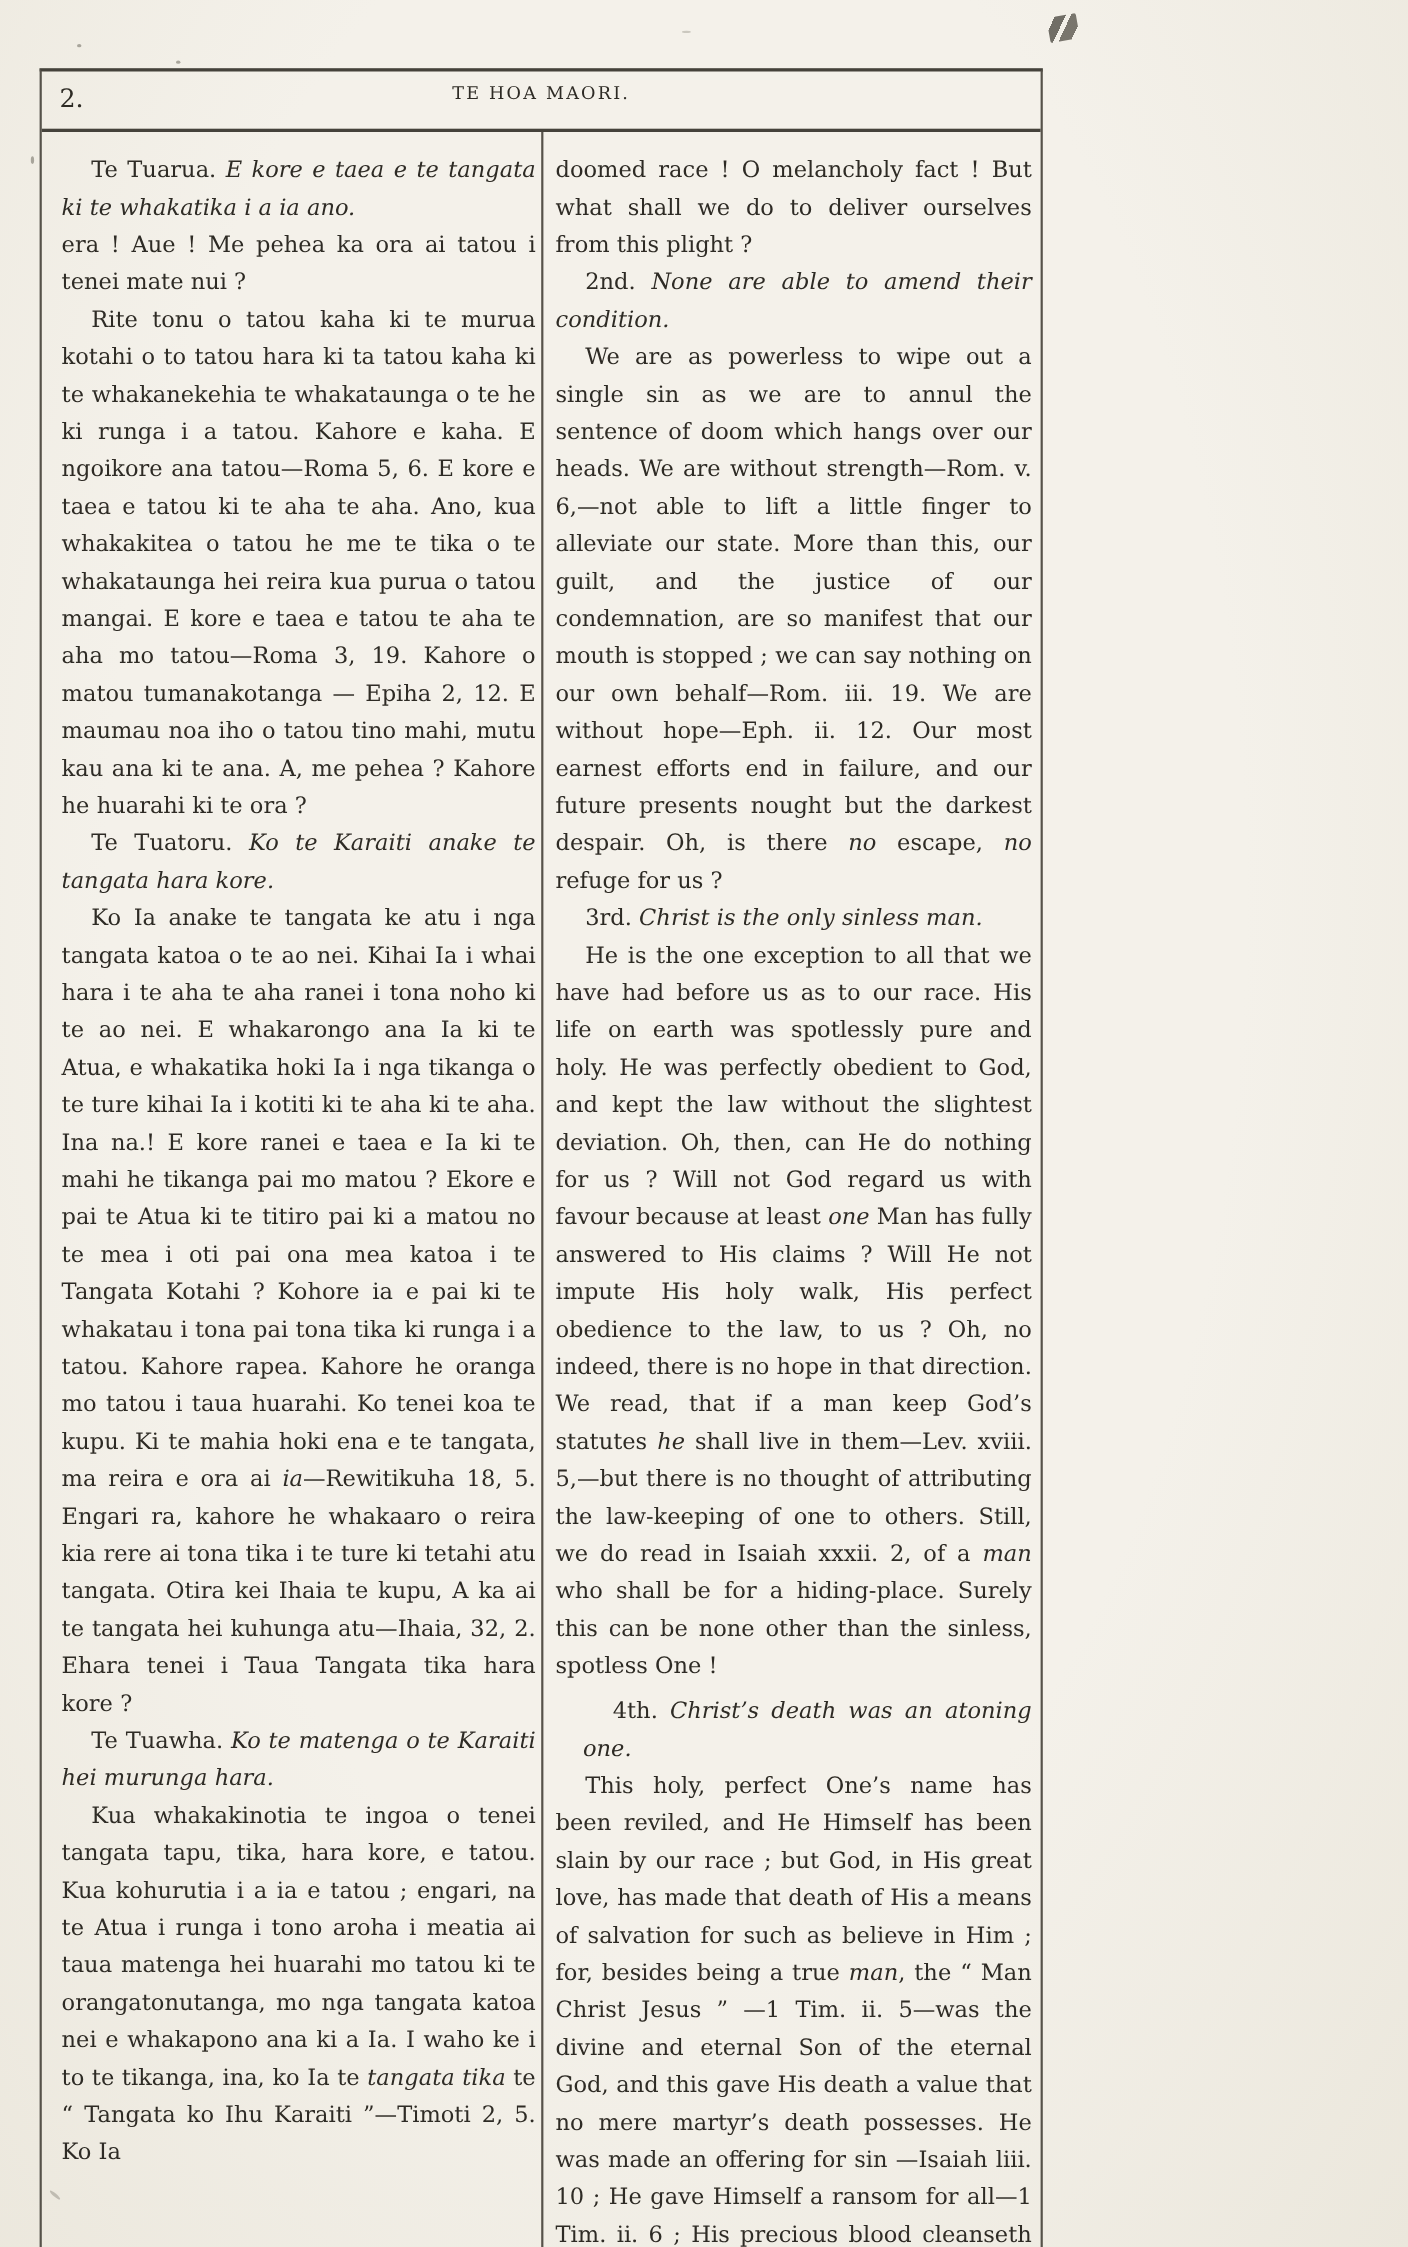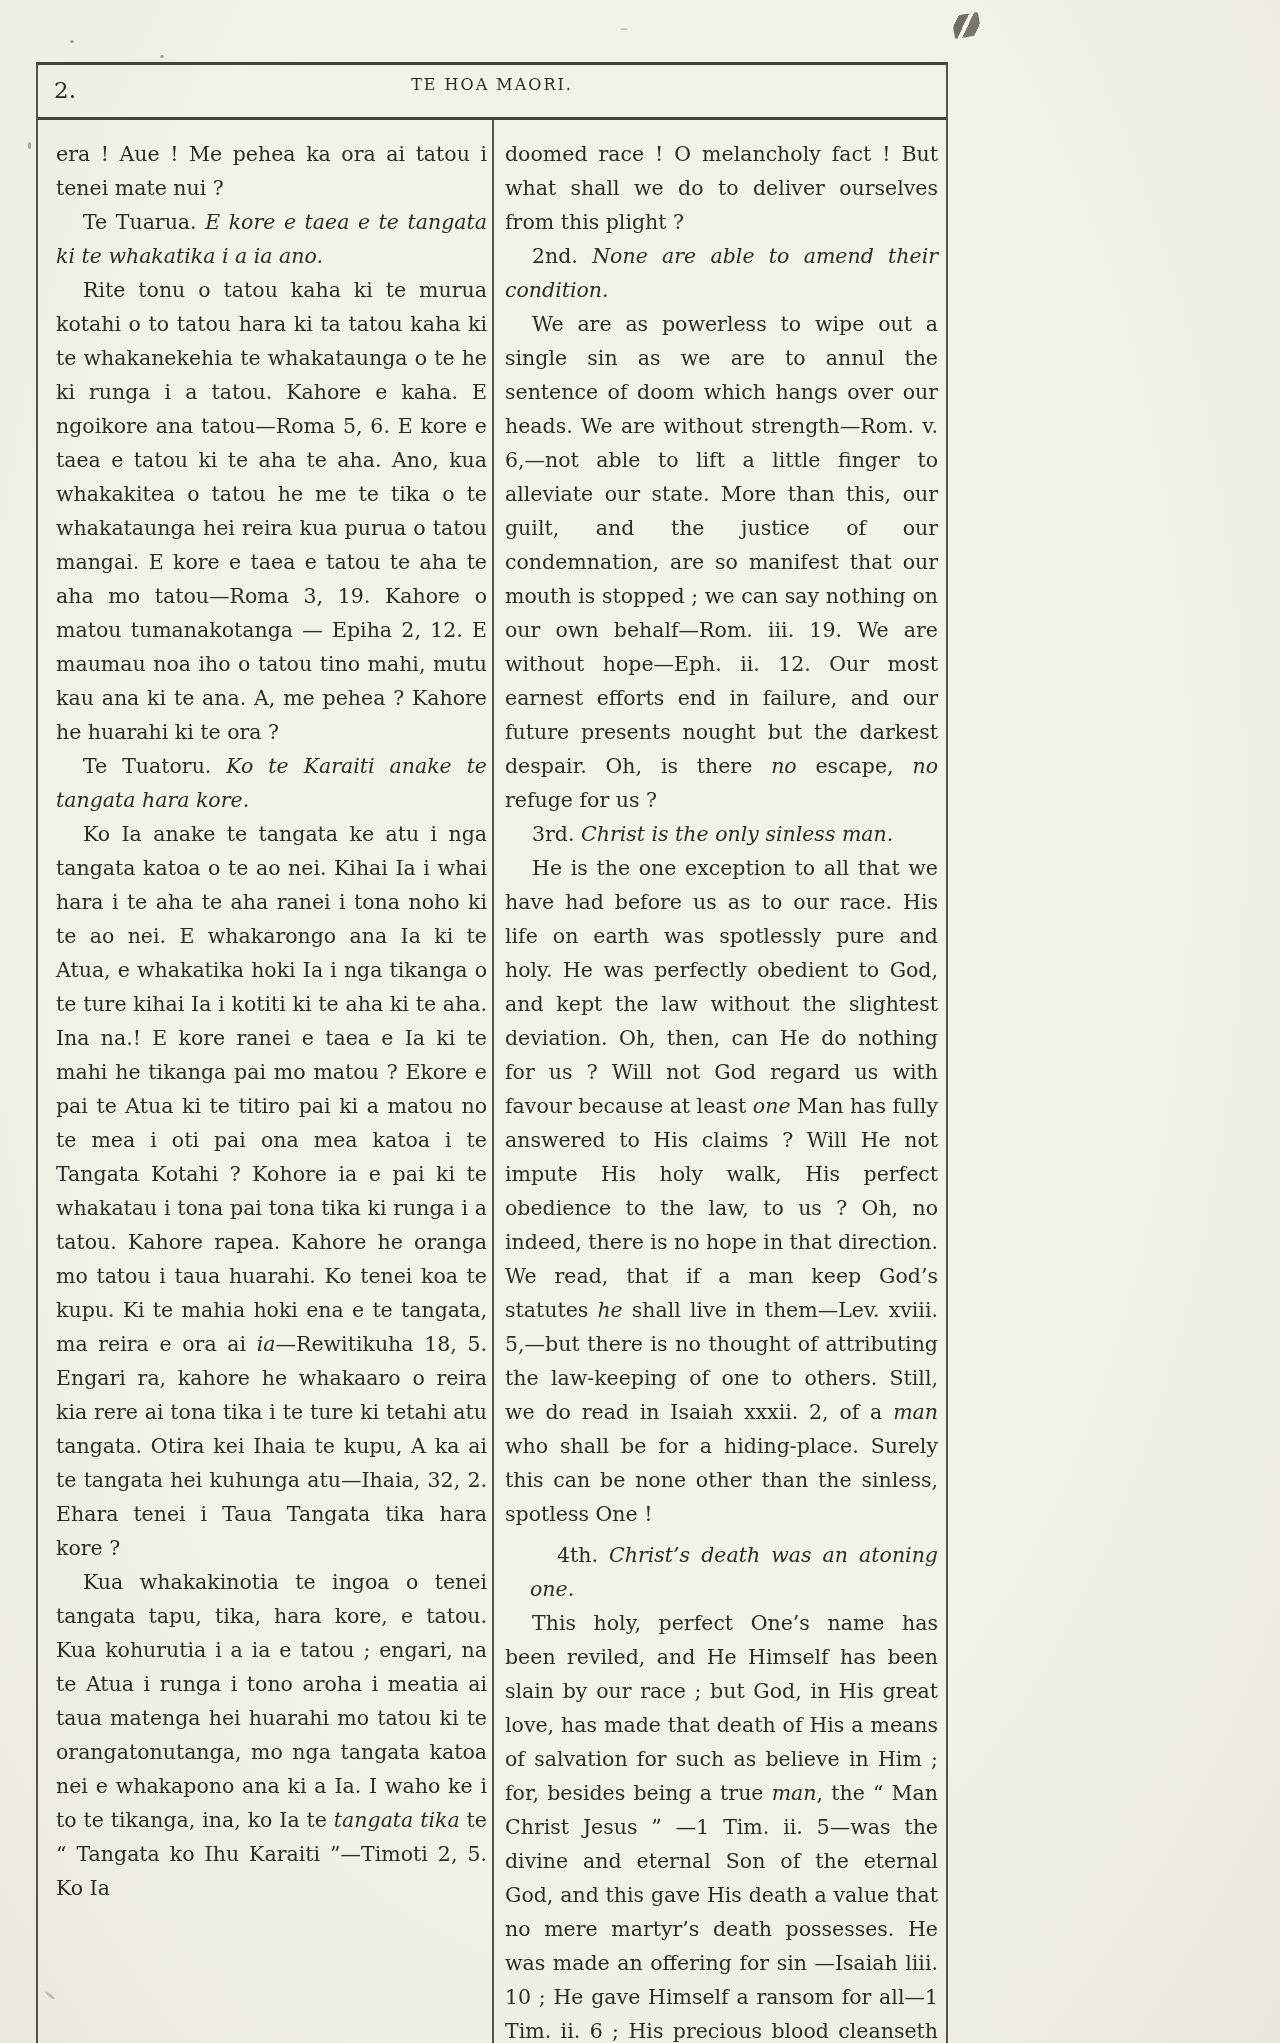--- a/index.html
+++ b/index.html
@@ -79,25 +79,26 @@
 <div class="artifact dot d4"></div>
 <div class="artifact dot d5"></div>
 
 <div class="sheet">
   <div class="masthead">
     <span class="page-num">2.</span>
     <span class="journal-title">TE HOA MAORI.</span>
   </div>
   <div class="columns">
     <div class="col left">
+        <p class="para indent"><span>Te Tuarua. </span><span class="it">E kore e taea e te tangata ki te whakatika i a ia ano.</span></p>
         <p class="para"><span>era&nbsp;! Aue&nbsp;! Me pehea ka ora ai tatou i tenei mate nui&nbsp;?</span></p>
-        <p class="para indent"><span>Te Tuarua. </span><span class="it">E kore e taea e te tangata ki te whakatika i a ia ano.</span></p>
         <p class="para indent"><span>Rite tonu o tatou kaha ki te murua kotahi o to tatou hara ki ta tatou kaha ki te whakanekehia te whakataunga o te he ki runga i a tatou. Kahore e kaha. E ngoikore ana tatou—Roma 5, 6. E kore e taea e tatou ki te aha te aha. Ano, kua whakakitea o tatou he me te tika o te whakataunga hei reira kua purua o tatou mangai. E kore e taea e tatou te aha te aha mo tatou—Roma 3, 19. Kahore o matou tumanakotanga — Epiha 2, 12. E maumau noa iho o tatou tino mahi, mutu kau ana ki te ana. A, me pehea&nbsp;? Kahore he huarahi ki te ora&nbsp;?</span></p>
         <p class="para indent"><span>Te Tuatoru. </span><span class="it">Ko te Karaiti anake te tangata hara kore.</span></p>
         <p class="para indent"><span>Ko Ia anake te tangata ke atu i nga tangata katoa o te ao nei. Kihai Ia i whai hara i te aha te aha ranei i tona noho ki te ao nei. E whakarongo ana Ia ki te Atua, e whakatika hoki Ia i nga tikanga o te ture kihai Ia i kotiti ki te aha ki te aha. Ina na.! E kore ranei e taea e Ia ki te mahi he tikanga pai mo matou&nbsp;? Ekore e pai te Atua ki te titiro pai ki a matou no te mea i oti pai ona mea katoa i te Tangata Kotahi&nbsp;? Kohore ia e pai ki te whakatau i tona pai tona tika ki runga i a tatou. Kahore rapea. Kahore he oranga mo tatou i taua huarahi. Ko tenei koa te kupu. Ki te mahia hoki ena e te tangata, ma reira e ora ai </span><span class="it">ia</span><span>—Rewitikuha 18, 5. Engari ra, kahore he whakaaro o reira kia rere ai tona tika i te ture ki tetahi atu tangata. Otira kei Ihaia te kupu, A ka ai te tangata hei kuhunga atu—Ihaia, 32, 2. Ehara tenei i Taua Tangata tika hara kore&nbsp;?</span></p>
+        <p class="para indent"><span>Te Tuawha. </span><span class="it">Ko te matenga o te Karaiti hei murunga hara.</span></p>
         <p class="para indent"><span>Kua whakakinotia te ingoa o tenei tangata tapu, tika, hara kore, e tatou. Kua kohurutia i a ia e tatou&nbsp;; engari, na te Atua i runga i tono aroha i meatia ai taua matenga hei huarahi mo tatou ki te orangatonutanga, mo nga tangata katoa nei e whakapono ana ki a Ia. I waho ke i to te tikanga, ina, ko Ia te </span><span class="it">tangata tika</span><span> te “ Tangata ko Ihu Karaiti ”—Timoti 2, 5. Ko Ia</span></p>
       </div>
     <div class="col-rule"></div>
     <div class="col right">
         <p class="para"><span>doomed race&nbsp;! O melancholy fact&nbsp;! But what shall we do to deliver ourselves from this plight&nbsp;?</span></p>
         <p class="para indent"><span>2nd. </span><span class="it">None are able to amend their condition.</span></p>
         <p class="para indent"><span>We are as powerless to wipe out a single sin as we are to annul the sentence of doom which hangs over our heads. We are without strength—Rom. v. 6,—not able to lift a little finger to alleviate our state. More than this, our guilt, and the justice of our condemnation, are so manifest that our mouth is stopped&nbsp;; we can say nothing on our own behalf—Rom. iii. 19. We are without hope—Eph. ii. 12. Our most earnest efforts end in failure, and our future presents nought but the darkest despair. Oh, is there </span><span class="it">no</span><span> escape, </span><span class="it">no</span><span> refuge for us&nbsp;?</span></p>
         <p class="para indent"><span>3rd. </span><span class="it">Christ is the only sinless man.</span></p>
         <p class="para indent"><span>He is the one exception to all that we have had before us as to our race. His life on earth was spotlessly pure and holy. He was perfectly obedient to God, and kept the law without the slightest deviation. Oh, then, can He do nothing for us&nbsp;? Will not God regard us with favour because at least </span><span class="it">one</span><span> Man has fully answered to His claims&nbsp;? Will He not impute His holy walk, His perfect obedience to the law, to us&nbsp;? Oh, no indeed, there is no hope in that direction. We read, that if a man keep God’s statutes </span><span class="it">he</span><span> shall live in them—Lev. xviii. 5,—but there is no thought of attributing the law-keeping of one to others. Still, we do read in Isaiah xxxii. 2, of a </span><span class="it">man</span><span> who shall be for a hiding-place. Surely this can be none other than the sinless, spotless One&nbsp;!</span></p>
         <p class="para indent gap"><span>4th. </span><span class="it">Christ’s death was an atoning one.</span></p>

